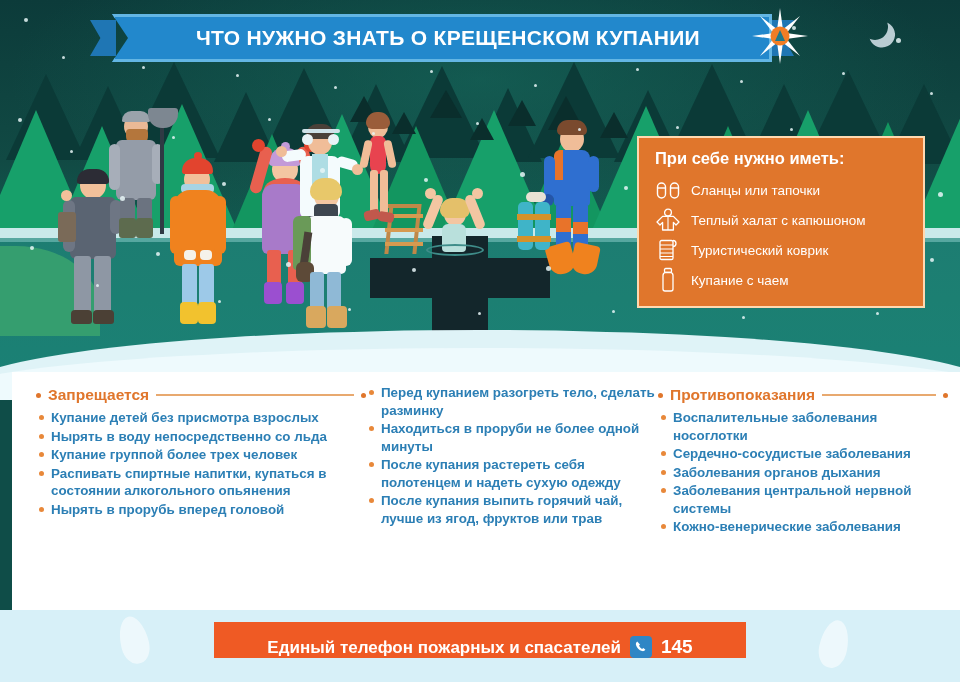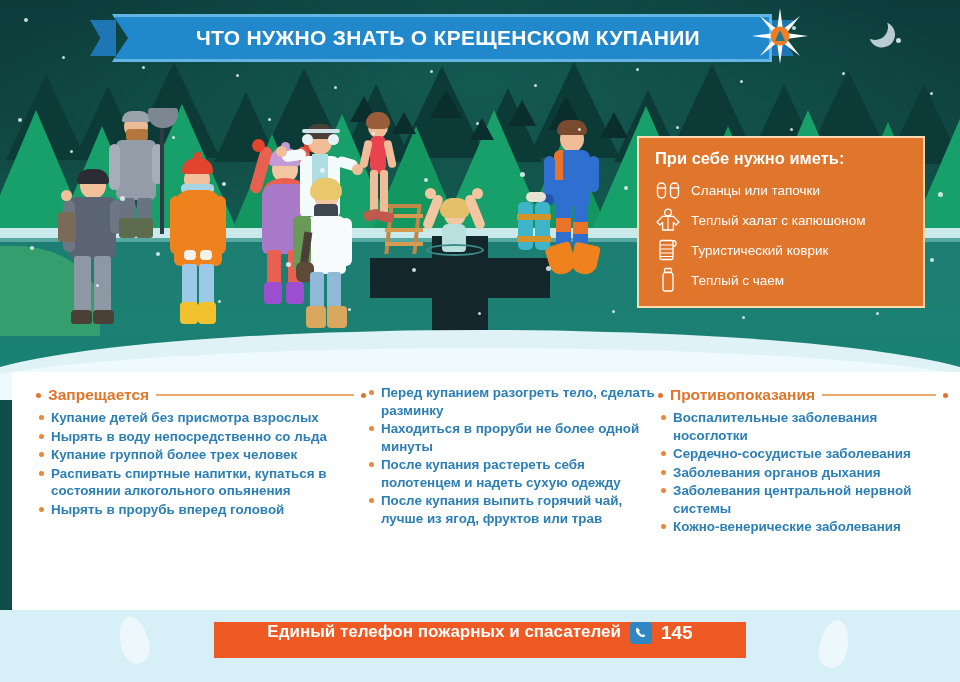--- a/index.html
+++ b/index.html
@@ -172,21 +172,21 @@
   }
 
   
   .footer-band{
     position:absolute; left:0; top:610px; width:960px; height:72px;
     background:#d7f0f8;
   }
   .phone-banner{
     position:absolute; left:214px; top:622px; width:532px; height:36px;
     background:#ef5a24;
-    display:flex; align-items:flex-start; justify-content:center; gap:9px;
+    display:flex; align-items:flex-end; justify-content:center; gap:9px;
   }
   .phone-text{ color:#ffffff; font-size:17px; font-weight:bold; white-space:nowrap; }
   .phone-ico{
     width:22px; height:22px; background:#2f86c5; border-radius:4px;
     display:flex; align-items:center; justify-content:center;
   }
   .phone-num{ color:#ffffff; font-size:19px; font-weight:bold; }
 
   
   .person{ position:absolute; }
@@ -532,21 +532,21 @@
         <span class="kit-label">Туристический коврик</span>
       </li>
 
       <li class="kit-item">
         <span class="kit-ico">
           <svg width="18" height="26" viewBox="0 0 18 26">
             <rect x="5.5" y="1.5" width="7" height="4" rx="1.2" fill="none" stroke="#fff" stroke-width="1.3"></rect>
             <path d="M4 8.5 Q4 5.6 6.6 5.3 H11.4 Q14 5.6 14 8.5 V22 a2 2 0 0 1 -2 2 H6 a2 2 0 0 1 -2 -2 Z" fill="none" stroke="#fff" stroke-width="1.3"></path>
           </svg>
         </span>
-        <span class="kit-label">Теплый с чаем</span>
+        <span class="kit-label">Купание с чаем</span>
       </li>
 
     </ul>
   </div>
 
   <div class="panel">
     <div class="panel-deco">
       <div class="foot" style="left:58px;top:38px;width:30px;height:52px;transform:rotate(-18deg);"></div>
       <div class="foot" style="left:108px;top:96px;width:28px;height:48px;transform:rotate(12deg);"></div>
       <div class="foot" style="left:238px;top:24px;width:26px;height:46px;transform:rotate(-10deg);"></div>

